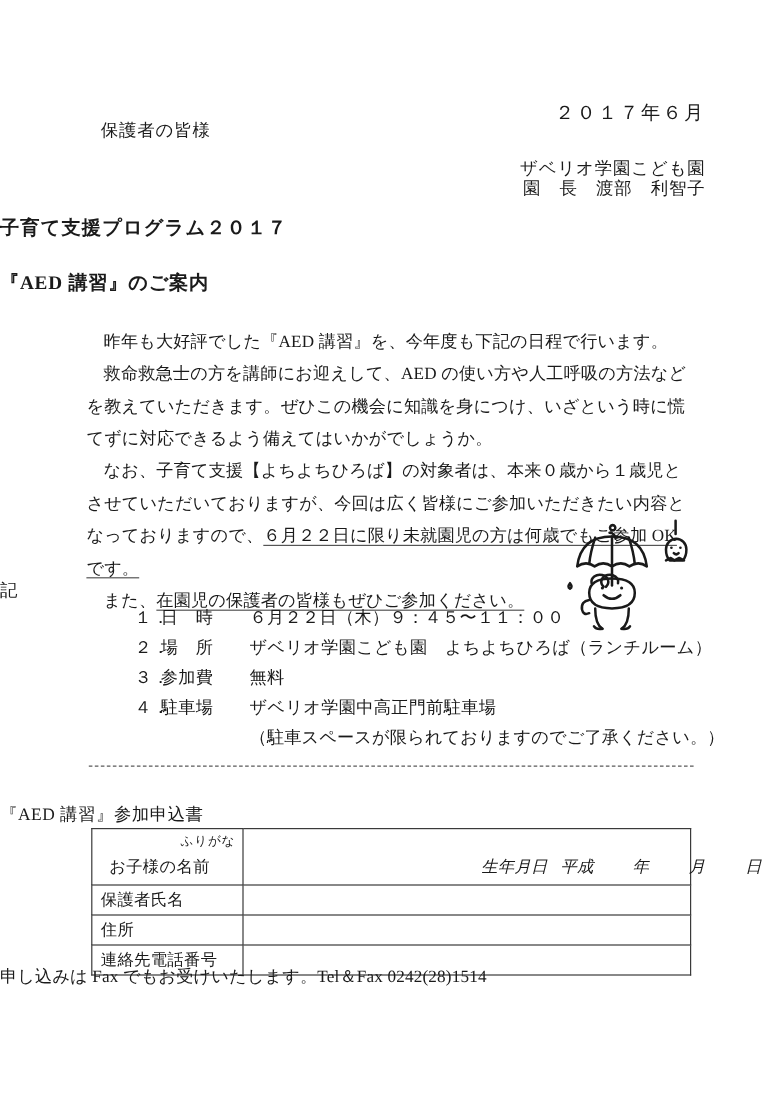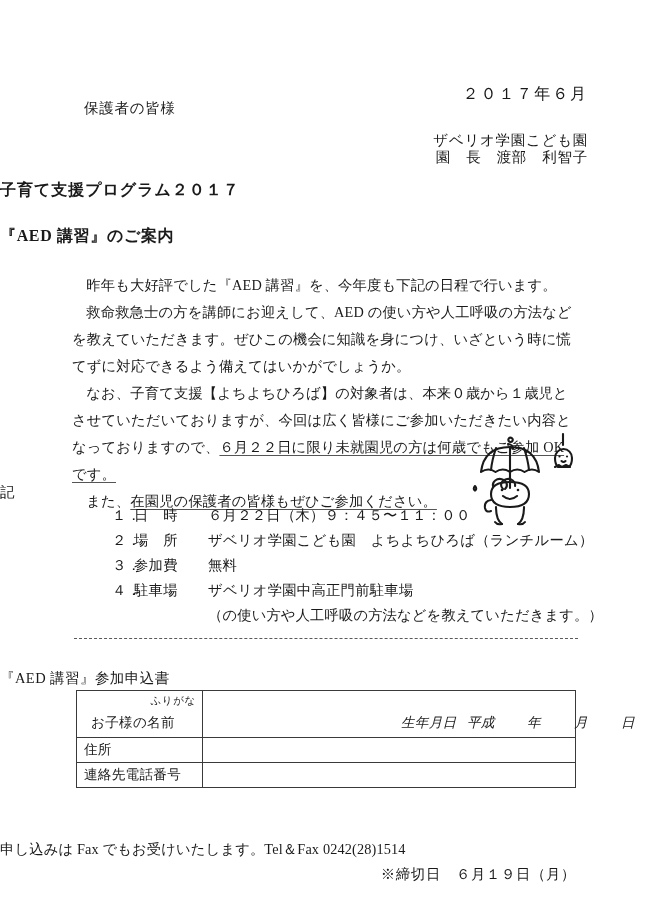--- a/index.html
+++ b/index.html
@@ -134,21 +134,21 @@
   .dob .d2 { left: 256px; }
   .dob .d3 { left: 316px; }
   .dob .d4 { left: 363px; }
   .dob .d5 { left: 410px; }
 
   .rowh { height: 25px; }
   .allergy-val { letter-spacing: .02em; }
   .allergy-gap { display: inline-block; width: 150px; }
 
   
-  .foot1 { top: 840px; font-size: 14.3px; letter-spacing: .01em; }
+  .foot1 { top: 804px; font-size: 14.3px; letter-spacing: .01em; }
   .foot2 { top: 865px; right: 74px; font-size: 14.3px; letter-spacing: .05em; }
 </style>
 </head>
 <body>
 
 <div class="page">
 
   <div class="t date-line">２０１７年６月</div>
   <div class="t addressee">保護者の皆様</div>
   <div class="t org-name">ザベリオ学園こども園</div>
@@ -221,21 +221,21 @@
       <span class="num">３．</span>
       <span class="lbl">参加費</span>
       <span class="val">無料</span>
     </div>
     <div class="row">
       <span class="num">４．</span>
       <span class="lbl">駐車場</span>
       <span class="val">ザベリオ学園中高正門前駐車場</span>
     </div>
     <div class="row">
-      <span class="note">（の使い方や人工呼吸の方法などを教えていただきます。）</span>
+      <span class="note">（駐車スペースが限られておりますのでご了承ください。）</span>
     </div>
   </div>
 
   <div class="cutline"></div>
 
   <div class="ctr form-title">『AED 講習』参加申込書</div>
 
   <table class="form-table">
     <tbody>
         <tr>
@@ -249,26 +249,29 @@
         <div class="dob">
           <span class="d1">生年月日</span>
           <span class="d2">平成</span>
           <span class="d3">年</span>
           <span class="d4">月</span>
           <span class="d5">日</span>
         </div>
       </td>
     </tr>
     <tr class="rowh">
+      <td class="label">保護者氏名</td>
+      <td class="value"></td>
+    </tr>
+    <tr class="rowh">
       <td class="label">住所</td>
       <td class="value"></td>
     </tr>
     <tr class="rowh">
       <td class="label">連絡先電話番号</td>
       <td class="value"></td>
     </tr>
   </tbody>
     </table>
 
   <div class="ctr foot1">申し込みは Fax でもお受けいたします。Tel＆Fax 0242(28)1514</div>
-  <div class="t foot2">※締切日　６月１９日（月）</div>
 
 </div>
 
 </body></html>

